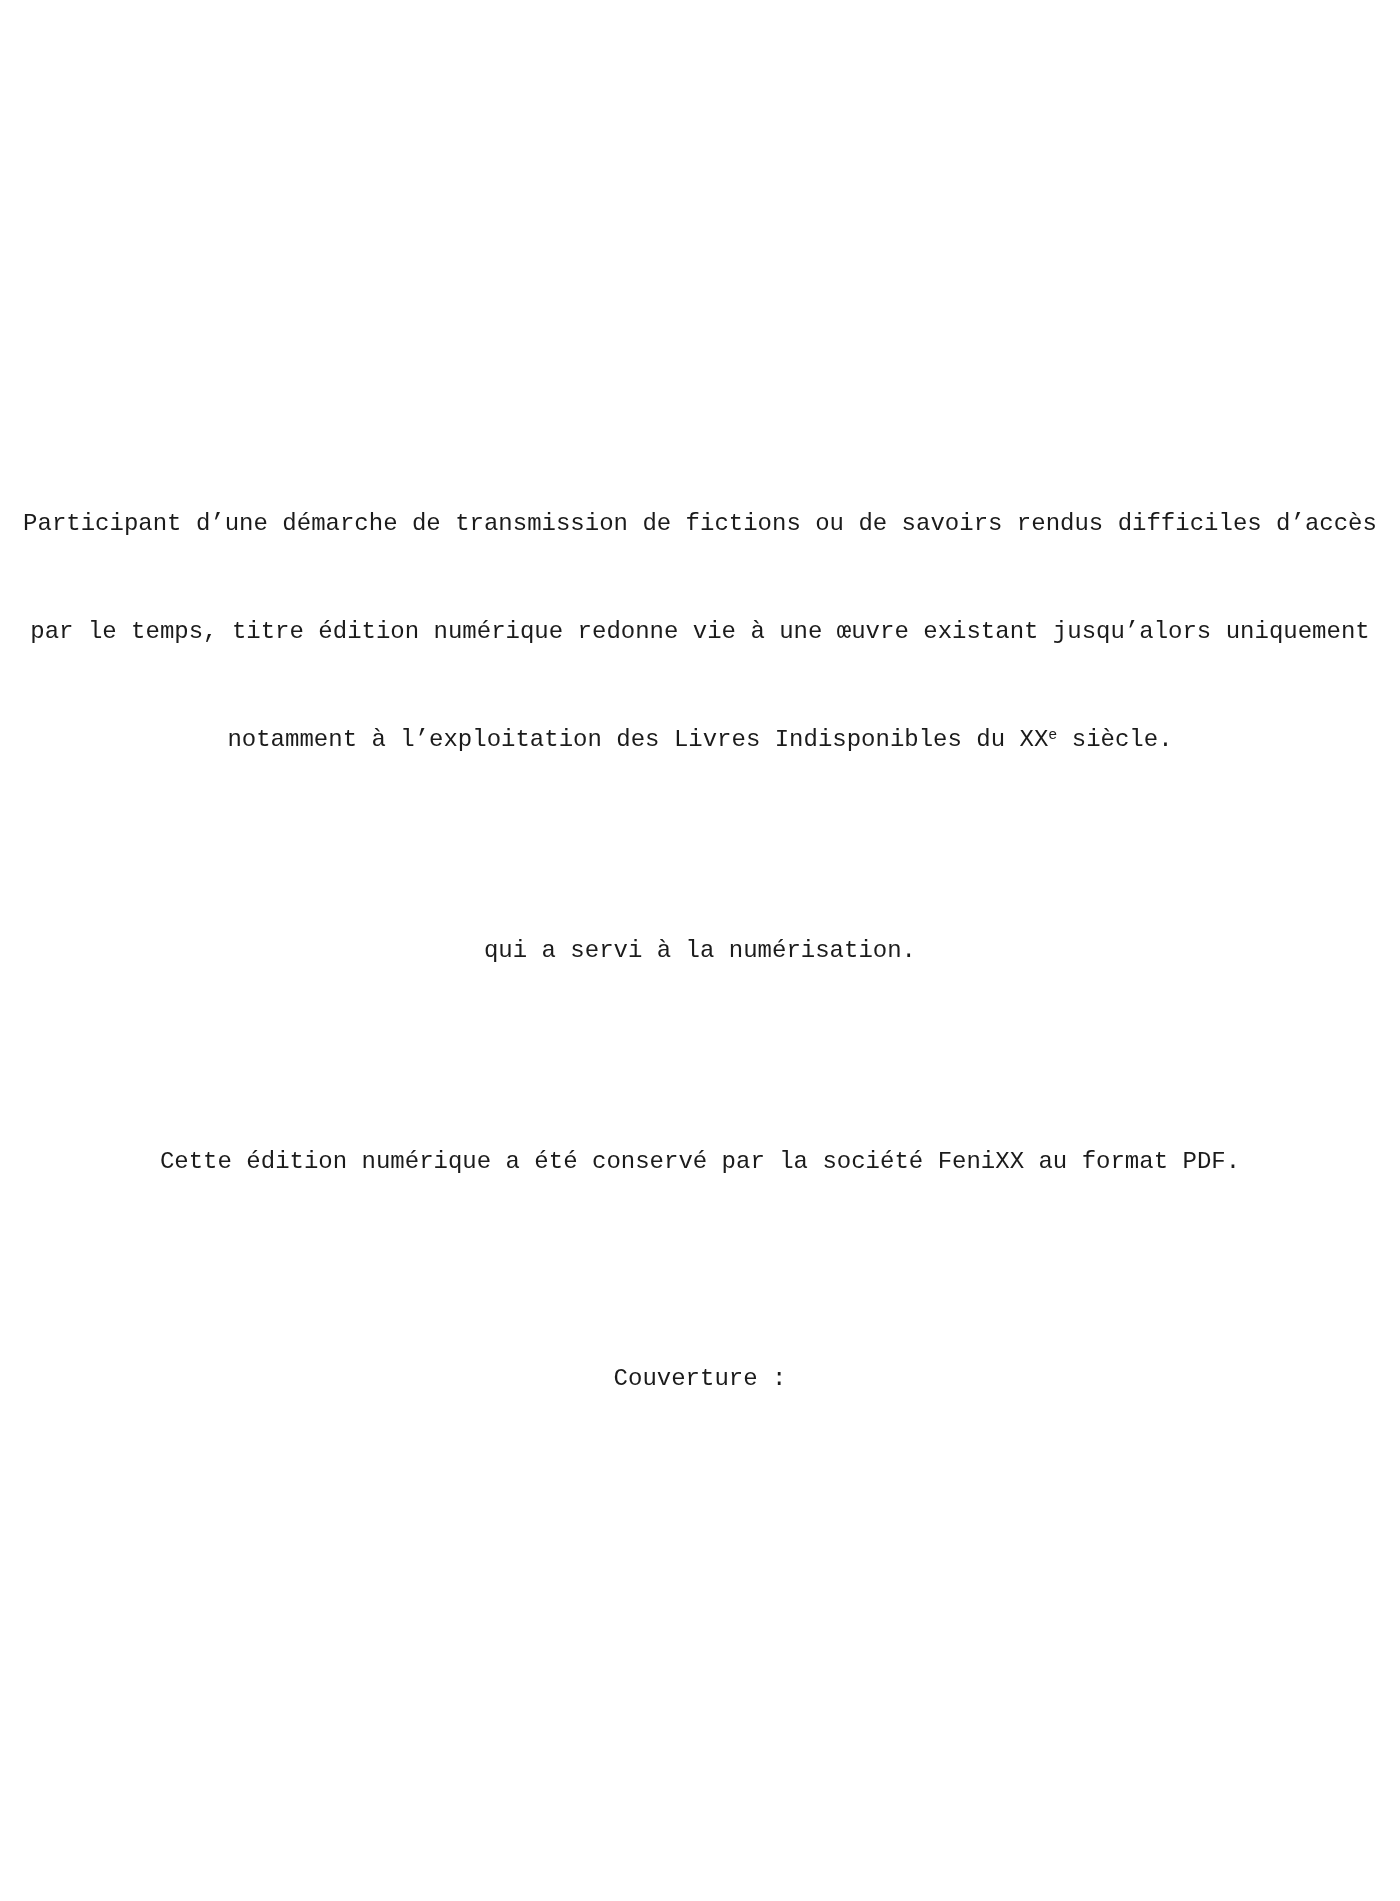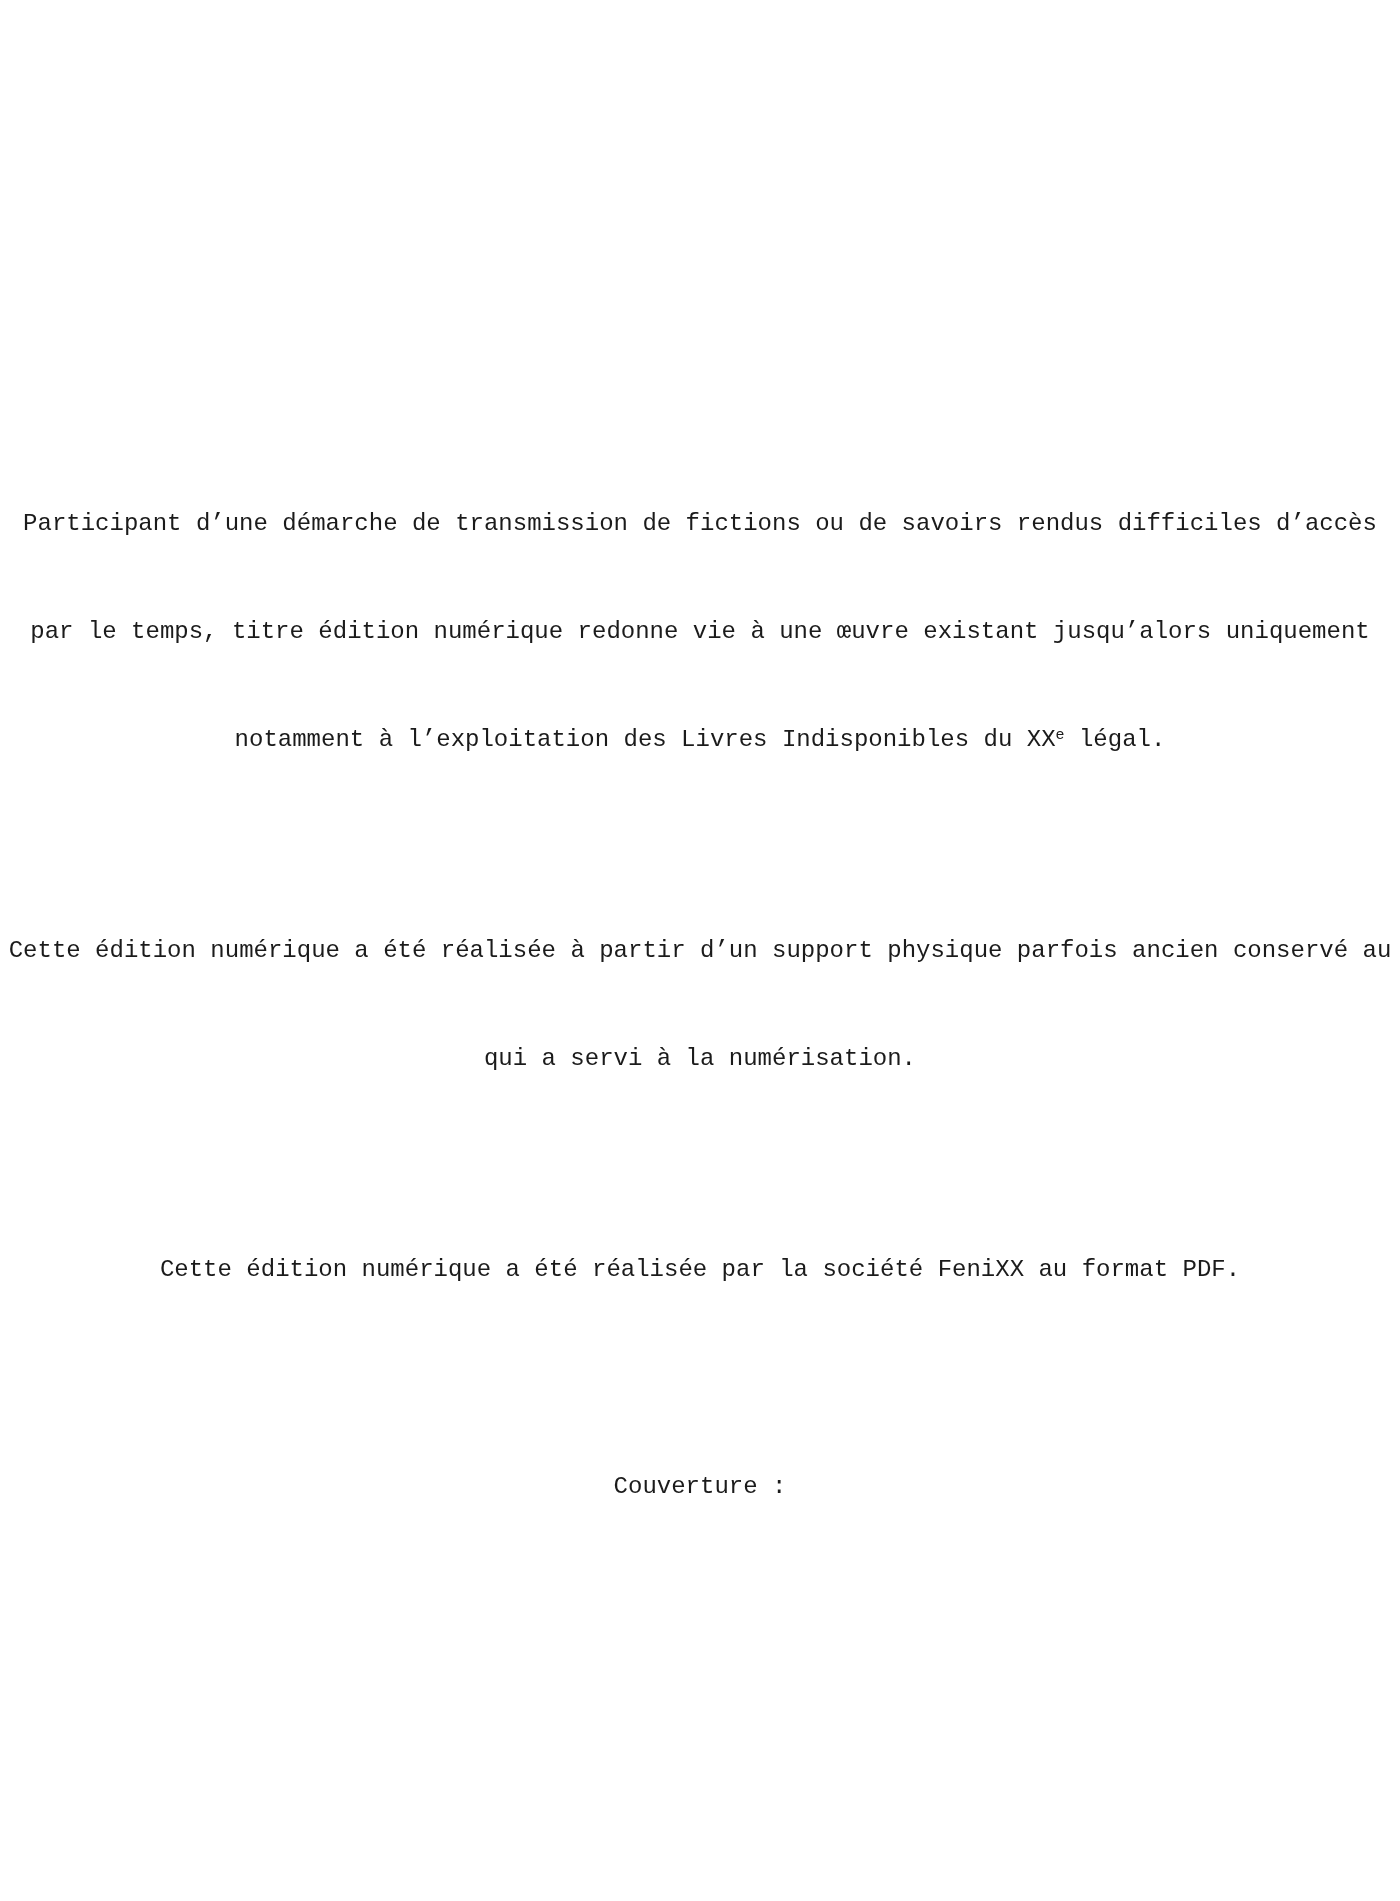--- a/index.html
+++ b/index.html
@@ -38,30 +38,29 @@
   .mt37 { margin-top: 37px; }
 </style>
 </head>
 <body>
 
 <div class="content">
 
   <p class="para">
     <span class="line"><span>Participant d’une démarche de transmission de fictions ou de savoirs rendus difficiles d’accès</span></span>
     <span class="line"><span>par le temps, titre édition numérique redonne vie à une œuvre existant jusqu’alors uniquement</span></span>
-    <span class="line"><span>notamment à l’exploitation des Livres Indisponibles du XX</span><sup class="ord">e</sup><span> légal.</span></span>
+    <span class="line"><span>notamment à l’exploitation des Livres Indisponibles du XX</span><sup class="ord">e</sup><span> siècle.</span></span>
   </p>
 
   <p class="para mt31">
-    <span class="line"><span>Cette édition numérique a été réalisée à partir d’un support physique parfois ancien conservé au</span></span>
     <span class="line"><span>qui a servi à la numérisation.</span></span>
   </p>
 
   <p class="para mt31">
-    <span class="line"><span>Cette édition numérique a été réalisée par la société FeniXX au format PDF.</span></span>
+    <span class="line"><span>Cette édition numérique a été conservé par la société FeniXX au format PDF.</span></span>
   </p>
 
   <p class="para mt37">
     <span class="line"><span>Couverture :</span></span>
     
     
   </p>
 
 </div>
 

